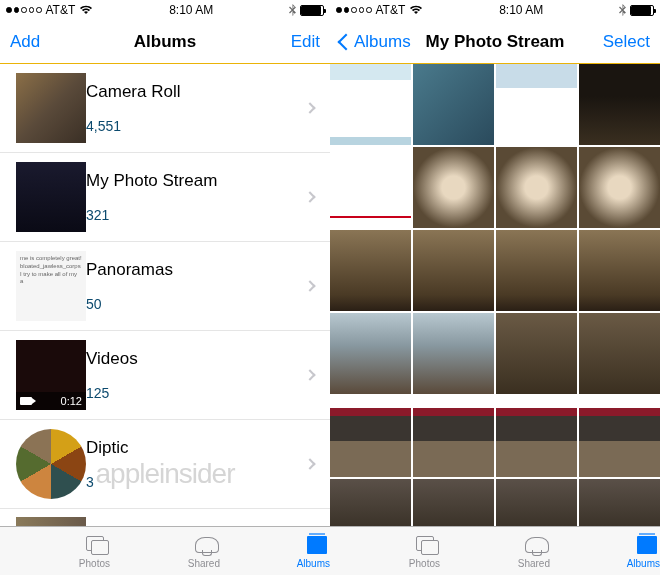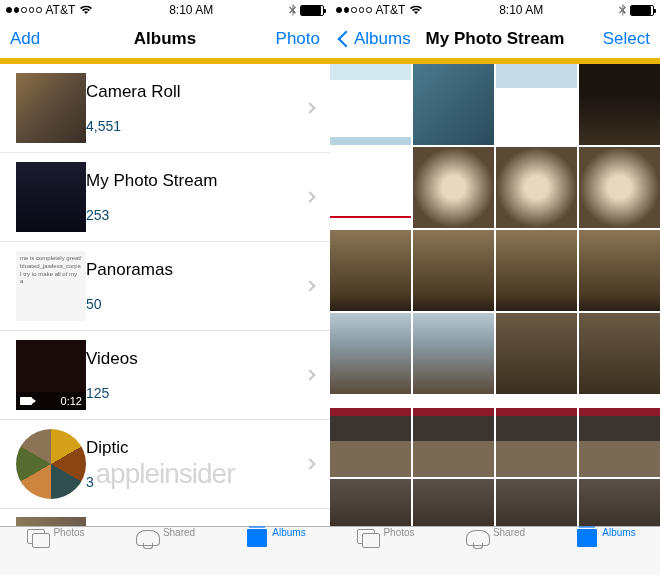--- a/index.html
+++ b/index.html
@@ -10,21 +10,21 @@
 .status-left{display:flex;align-items:center;gap:4px}
 .dots{display:flex;gap:2px}
 .dot{width:5.5px;height:5.5px;border-radius:50%;border:1px solid #000}
 .dot.filled{background:#000}
 .status-center{font-weight:500}
 .status-right{display:flex;align-items:center;gap:4px}
 .bt-icon{width:7px;height:12px}
 .battery{width:24px;height:11px;border:1px solid #000;border-radius:2px;position:relative}
 .battery::after{content:"";position:absolute;right:-3px;top:3px;width:2px;height:4px;background:#000;border-radius:0 1px 1px 0}
 .battery-fill{height:100%;background:#000;border-radius:1px}
-.nav-bar{height:44px;display:flex;align-items:center;justify-content:space-between;padding:0 10px;border-bottom:6px solid #eab308;position:relative}
+.nav-bar{height:44px;display:flex;align-items:center;justify-content:space-between;padding:0 10px;border-bottom:1px solid #eab308;position:relative}
 .nav-btn{color:#007aff;font-size:17px;font-weight:400;cursor:pointer}
 .nav-title{position:absolute;left:50%;transform:translateX(-50%);font-size:17px;font-weight:600;color:#000}
 .back-chev{display:inline-block;width:12px;height:12px;border-left:2.5px solid #007aff;border-bottom:2.5px solid #007aff;transform:rotate(45deg);margin-right:2px;vertical-align:-1px}
 .content{flex:1;overflow:hidden;position:relative}
 .album-list{display:flex;flex-direction:column}
 .album-row{display:flex;align-items:center;padding:8px 0 8px 16px;border-bottom:1px solid #e5e5e5;cursor:pointer;position:relative;height:89px}
 .thumb{width:70px;height:70px;flex-shrink:0;margin-right:0;background:#333;position:relative;overflow:hidden}
 .thumb.stack::before,.thumb.stack::after{content:"";position:absolute;background:#555;z-index:-1}
 .thumb.stack::before{top:-4px;left:4px;right:4px;height:4px;background:#999}
 .thumb.stack::after{top:-2px;left:2px;right:2px;height:2px;background:#777}
@@ -49,21 +49,21 @@
 .c3{background:linear-gradient(180deg,#c8dce8 30%,#fff 30%)}
 .c4{background:linear-gradient(180deg,#1a1510 40%,#3a2f20 100%)}
 .c5{background:linear-gradient(180deg,#fff 85%,#c8001a 85% 88%,#fff 88%)}
 .c6,.c7,.c8{background:radial-gradient(ellipse at center,#e8d8c0 20%,#5a4a35 70%)}
 .c9,.c10,.c11,.c12{background:linear-gradient(180deg,#8a7555 0%,#4a3a25 80%,#2a1f15 100%)}
 .c13,.c14{background:linear-gradient(180deg,#b8c8d0 0%,#8898a0 40%,#5a4a3a 100%)}
 .c15,.c16{background:linear-gradient(180deg,#6a5a45 0%,#3a2f20 100%)}
 .c17,.c18,.c19,.c20{background:linear-gradient(180deg,#fff 0% 15%,#8b1a2a 15% 25%,#3a3530 25% 55%,#7a6a55 55%)}
 .c21,.c22,.c23,.c24{background:linear-gradient(180deg,#5a5048 0%,#3a3228 60%,#2a2218 100%)}
 .tab-bar{height:49px;border-top:1px solid #b2b2b2;background:#f7f7f7;display:flex}
-.tab{flex:1;display:flex;align-items:flex-start;justify-content:center;gap:2px;cursor:pointer;color:#8e8e93}
+.tab{flex:1;display:flex;flex-direction:column;align-items:flex-end;justify-content:center;gap:2px;cursor:pointer;color:#8e8e93}
 .tab.active{color:#007aff}
 .tab-icon{width:26px;height:22px;display:flex;align-items:center;justify-content:center}
 .tab-label{font-size:10px}
 .photos-icon{position:relative;width:22px;height:18px}
 .photos-icon::before,.photos-icon::after{content:"";position:absolute;border:1.5px solid currentColor;border-radius:2px}
 .photos-icon::before{width:16px;height:13px;top:0;left:0}
 .photos-icon::after{width:16px;height:13px;top:4px;left:5px;background:#f7f7f7}
 .shared-icon{width:24px;height:16px;border:1.5px solid currentColor;border-radius:10px 10px 4px 4px / 8px 8px 4px 4px;position:relative}
 .shared-icon::before{content:"";position:absolute;bottom:-4px;left:50%;transform:translateX(-50%);width:8px;height:5px;border:1.5px solid currentColor;border-top:none;border-radius:0 0 3px 3px}
 .albums-icon{width:20px;height:18px;background:currentColor;border-radius:1px;position:relative}
@@ -99,38 +99,38 @@
           </svg>
       <div class="battery">
             <div class="battery-fill" style="width:90%"></div>
           </div>
     </div>
   </div>
 
   <div class="nav-bar">
     <span class="nav-btn">Add</span>
     <span class="nav-title">Albums</span>
-    <span class="nav-btn">Photo</span>
+    <span class="nav-btn">Edit</span>
   </div>
 
   <div class="content">
     <div class="album-list">
       <div class="album-row">
         <div class="thumb stack thumb-camera"></div>
         <div class="album-info">
           <span class="album-name">Camera Roll</span>
           <span class="album-count">4,551</span>
         </div>
         <div class="chev"></div>
       </div>
       <div class="album-row">
         <div class="thumb stack thumb-stream"></div>
         <div class="album-info">
           <span class="album-name">My Photo Stream</span>
-          <span class="album-count">253</span>
+          <span class="album-count">321</span>
         </div>
         <div class="chev"></div>
       </div>
       <div class="album-row">
         <div class="thumb stack thumb-pano">me is completely great!
 bloated_jawless_corps
 I try to make all of my a</div>
         <div class="album-info">
           <span class="album-name">Panoramas</span>
           <span class="album-count">50</span>

